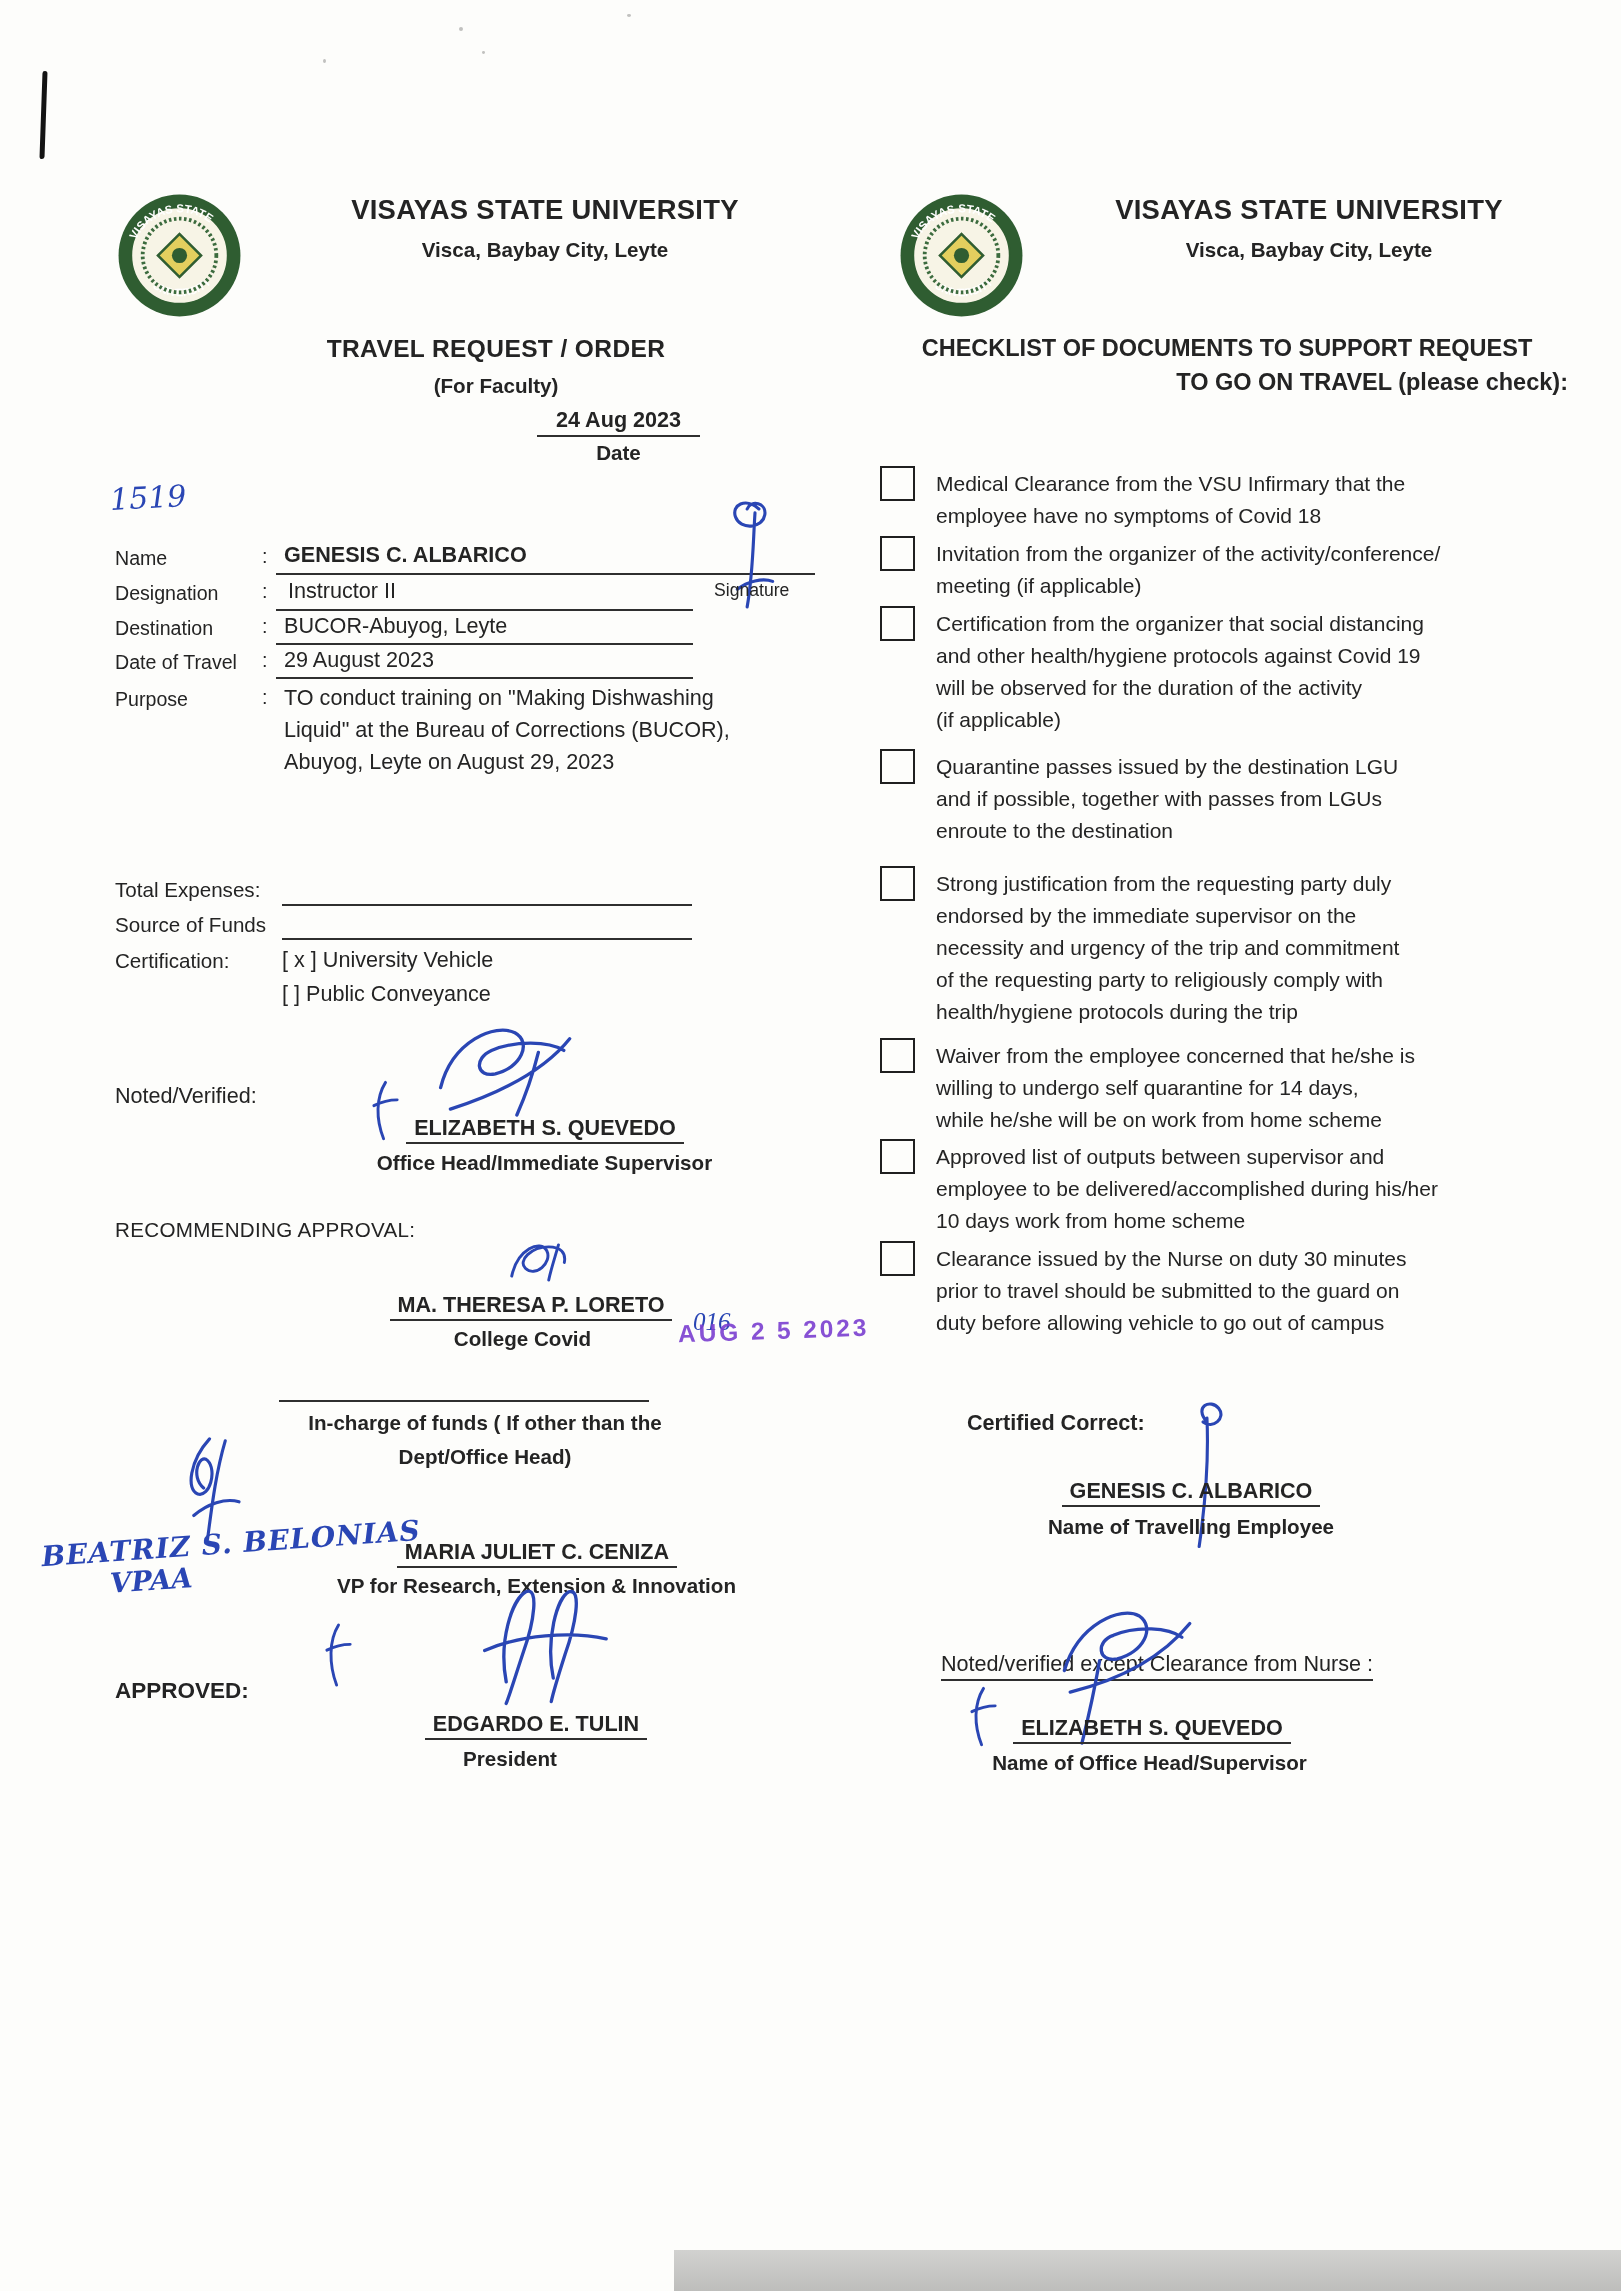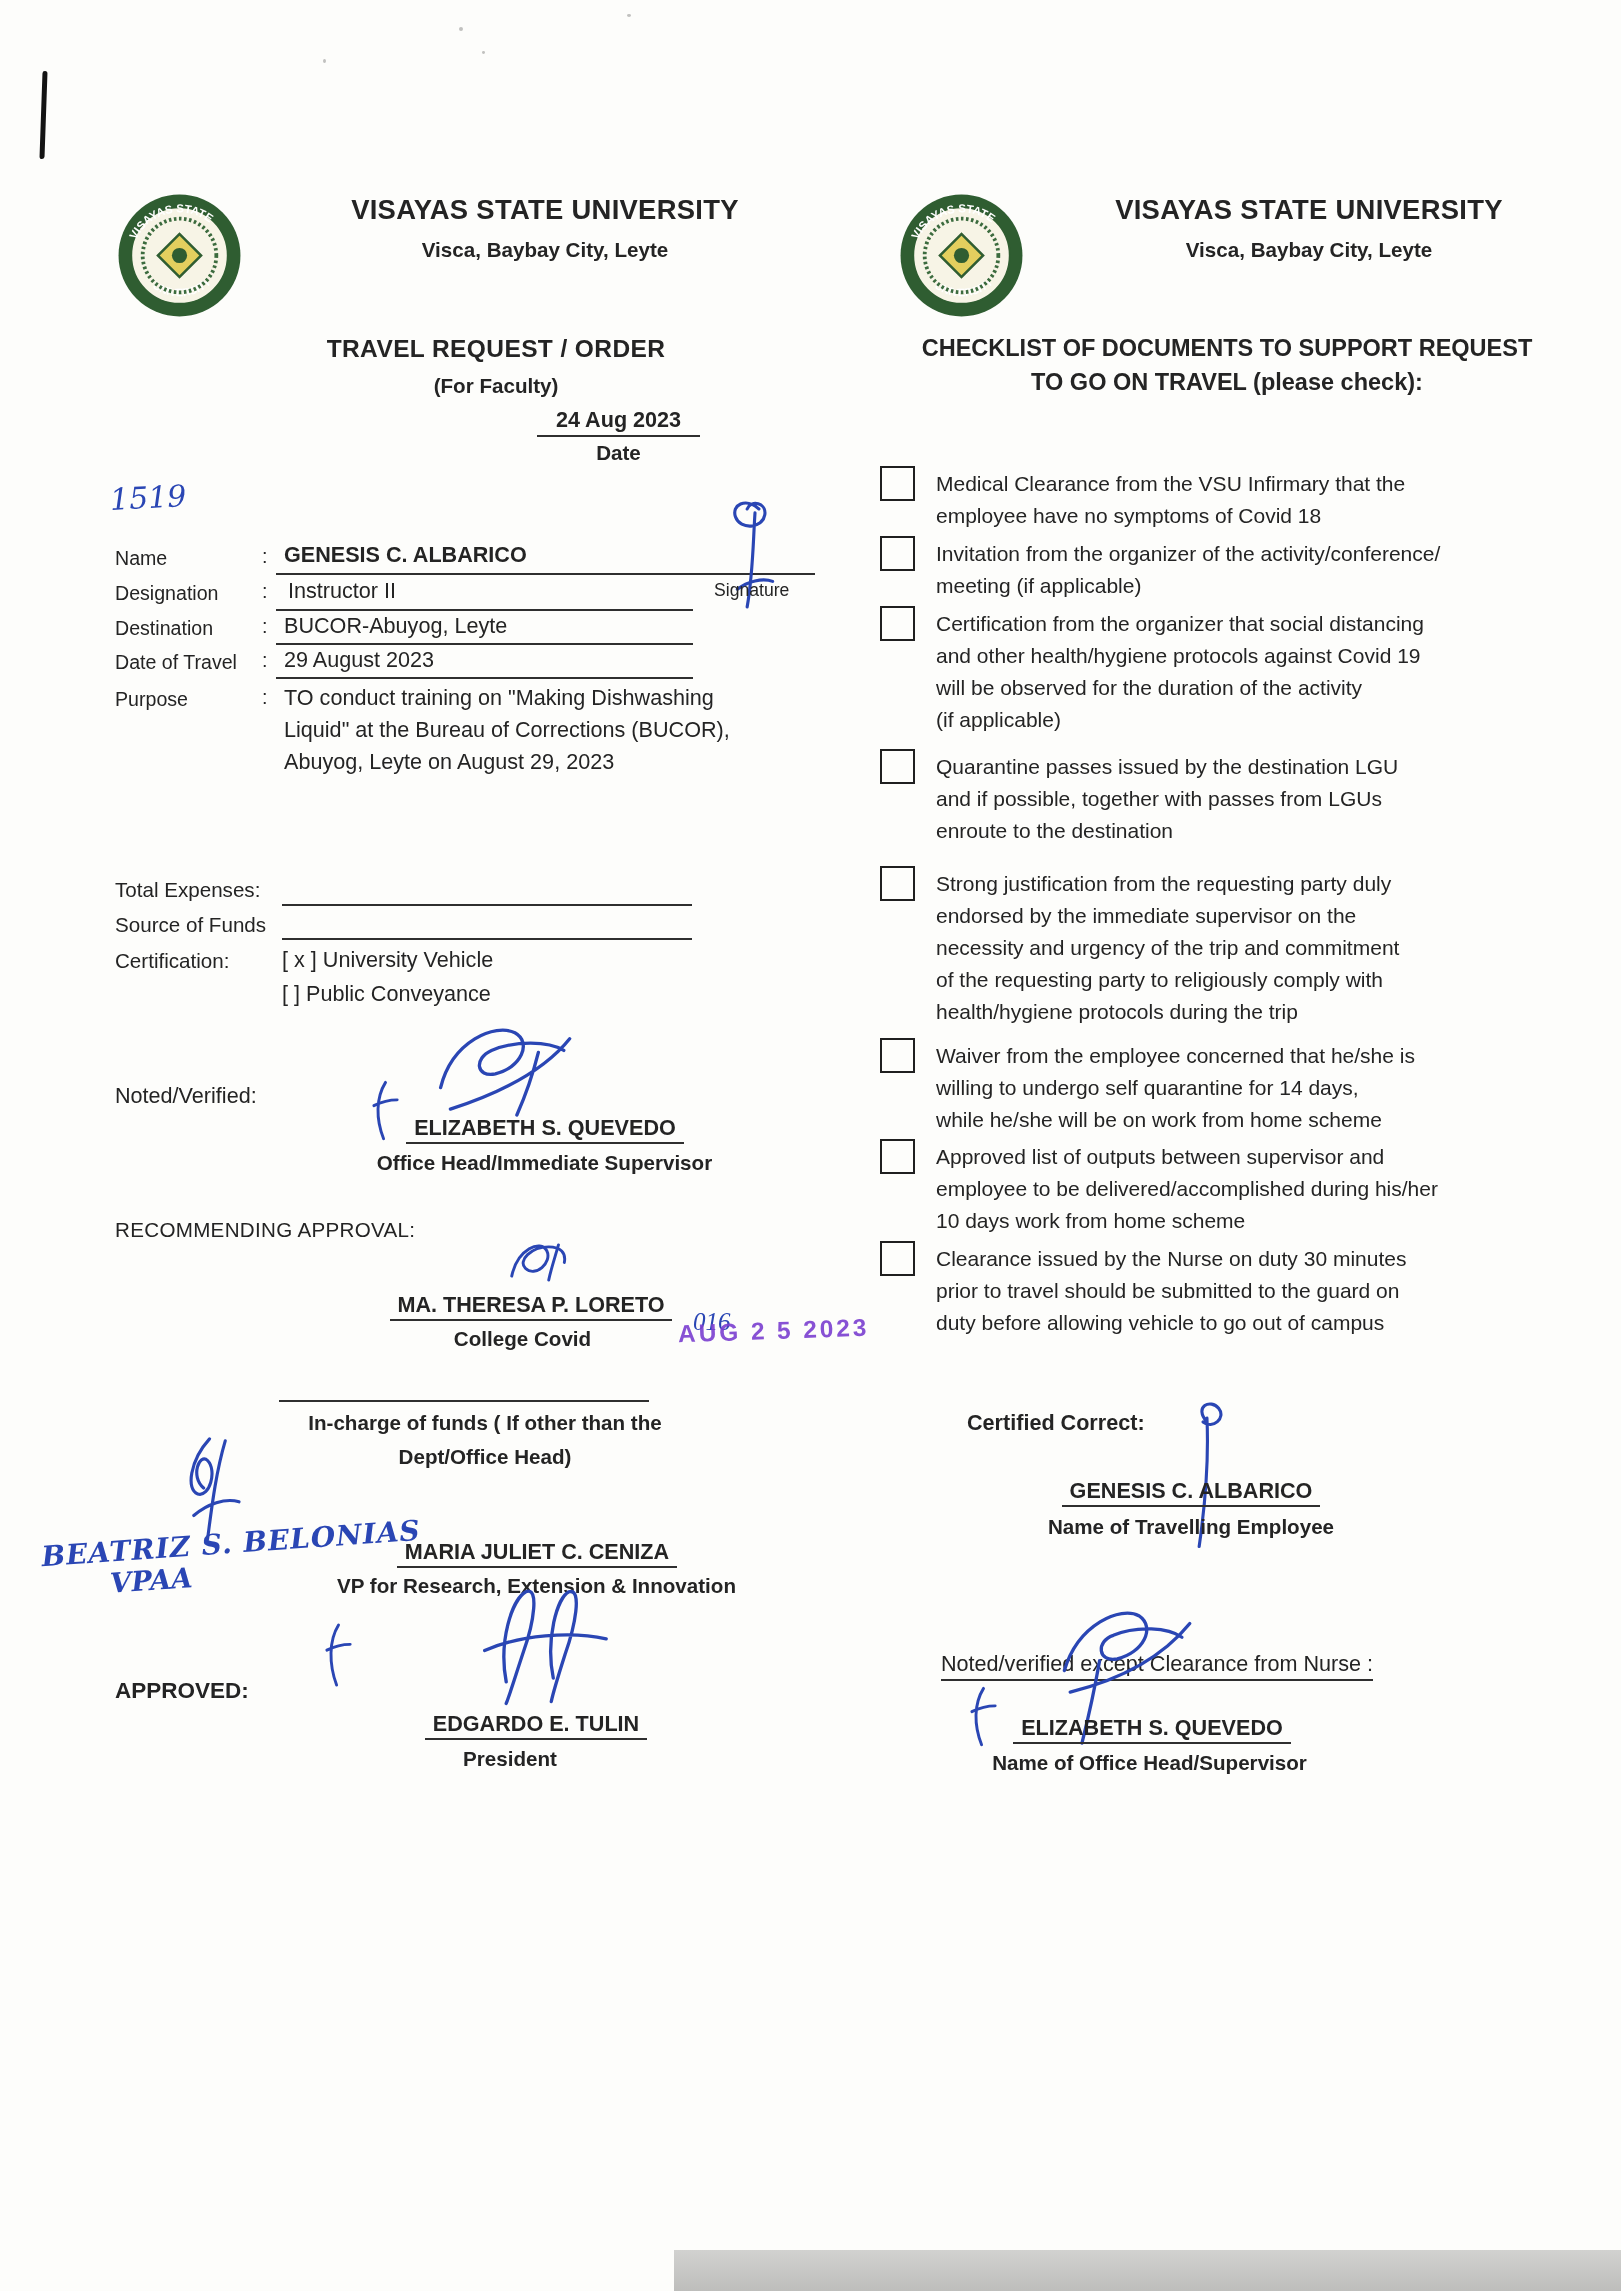--- a/index.html
+++ b/index.html
@@ -171,21 +171,21 @@
       <textPath href="#arcBotR" startOffset="24%">UNIVERSITY</textPath>
     </text>
     <circle cx="50" cy="50" r="29" fill="none" stroke="#3c6b3e" stroke-width="3" stroke-dasharray="2 2"></circle>
     <rect x="38" y="38" width="24" height="24" transform="rotate(45 50 50)" fill="#e3cf5e" stroke="#2f5d31" stroke-width="2"></rect>
     <circle cx="50" cy="50" r="6" fill="#2f5d31"></circle>
   </svg>
 
   <div class="abs uni c" style="left:1015px;top:194px;width:588px;">VISAYAS STATE UNIVERSITY</div>
   <div class="abs addr c" style="left:1015px;top:238px;width:588px;">Visca, Baybay City, Leyte</div>
   <div class="abs b c" style="left:886px;top:335px;width:682px;font-size:23.5px;">CHECKLIST OF DOCUMENTS TO SUPPORT REQUEST</div>
-  <div class="abs b c" style="left:886px;top:369px;width:682px;font-size:23.5px;">TO GO ON TRAVEL (please check):</div>
+  <div class="abs b c" style="left:886px;top:369px;width:682px;font-size:23.5px;text-align:right;">TO GO ON TRAVEL (please check):</div>
 
   <div class="checkbox" style="top:466px;"></div>
   <div class="chk-text" style="top:468px;">Medical Clearance from the VSU Infirmary that the
 employee have no symptoms of Covid 18</div>
 
   <div class="checkbox" style="top:536px;"></div>
   <div class="chk-text" style="top:538px;">Invitation from the organizer of the activity/conference/
 meeting (if applicable)</div>
 
   <div class="checkbox" style="top:606px;"></div>

